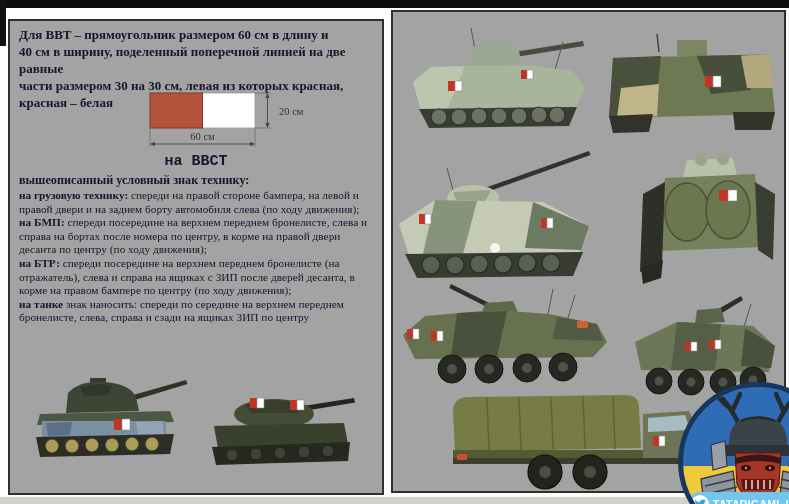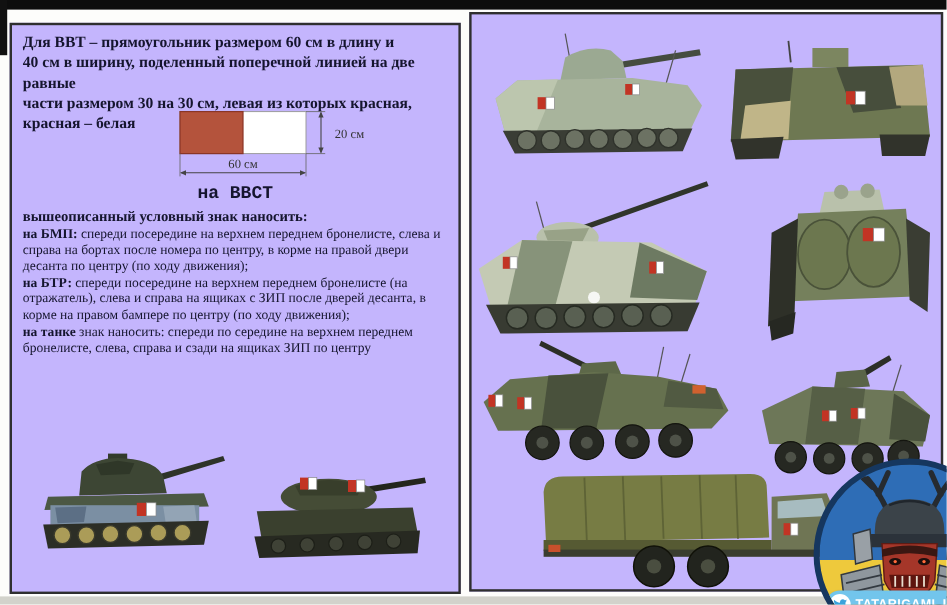--- a/index.html
+++ b/index.html
@@ -3,21 +3,21 @@
 <meta charset="utf-8">
 <style>
   html,body{margin:0;padding:0;background:#ffffff;}
   .page{position:relative;width:789px;height:504px;background:#fdfdfb;overflow:hidden;
         font-family:"Liberation Serif", serif;}
   
   .scan-top{position:absolute;left:2px;top:0;width:787px;height:8px;background:#0d0d0d;}
   .scan-left{position:absolute;left:0;top:0;width:6px;height:46px;background:#111;}
   .scan-bottom{position:absolute;left:0;top:497px;width:789px;height:7px;background:#d2d2cb;}
   
-  .panel{position:absolute;background:#c4b5fd;border:2px solid var(--panel-border,#2f2f2f);}
+  .panel{position:absolute;background:#a3a3a3;border:2px solid var(--panel-border,#2f2f2f);}
   .left-panel{left:8px;top:19px;width:372px;height:472px;}
   .right-panel{left:391px;top:10px;width:391px;height:479px;}
   
   .intro{position:absolute;left:9px;top:5px;width:358px;font-weight:bold;
          font-size:13px;line-height:17px;color:var(--text-ink,#15152e);}
   .diagram-svg{position:absolute;left:128px;top:68px;}
   .diagram-svg text{font-family:"Liberation Serif",serif;font-size:10.5px;fill:#333;}
   .heading{position:absolute;left:0;right:0;top:132px;margin:0;text-align:center;
            font-size:15px;font-weight:bold;color:var(--text-ink,#15152e);font-family:Liberation Mono, monospace;}
   .subheading{position:absolute;left:9px;top:152px;margin:0;font-size:12.2px;
@@ -70,22 +70,23 @@
 
       <line x1="12" y1="39" x2="12" y2="58" stroke="#666" stroke-width="0.7"></line>
       <line x1="117" y1="39" x2="117" y2="58" stroke="#666" stroke-width="0.7"></line>
       <line x1="13" y1="55" x2="116" y2="55" stroke="#444" stroke-width="0.9"></line>
       <path d="M12 55 L17 52.8 L17 57.2 Z" fill="#444"></path>
       <path d="M117 55 L112 52.8 L112 57.2 Z" fill="#444"></path>
       <text x="64.5" y="51" text-anchor="middle">60 см</text>
     </svg>
 
     <h2 class="heading">на ВВСТ</h2>
-    <p class="subheading">вышеописанный условный знак наносить:</p>
+    <p class="subheading">вышеописанный условный знак технику:</p>
     <div class="rules">
+        <p class="rule"><b>на грузовую технику:</b><span> спереди на правой стороне бампера, на левой и правой двери и на заднем борту автомобиля слева (по ходу движения);</span></p>
         <p class="rule"><b>на БМП:</b><span> спереди посередине на верхнем переднем бронелисте, слева и справа на бортах после номера по центру, в корме на правой двери десанта по центру (по ходу движения);</span></p>
         <p class="rule"><b>на БТР:</b><span> спереди посередине на верхнем переднем бронелисте (на отражатель), слева и справа на ящиках с ЗИП после дверей десанта, в корме на правом бампере по центру (по ходу движения);</span></p>
         <p class="rule"><b>на танке</b><span> знак наносить: спереди по середине на верхнем переднем бронелисте, слева, справа и сзади на ящиках ЗИП по центру</span></p>
       </div>
 
     <svg class="photo" style="left:10px;top:348px;" width="172" height="98" viewBox="0 0 172 98">
       <path d="M92 32 L166 11 L167.5 15 L95 37 Z" fill="#2e3328"></path>
       <rect x="70" y="9" width="16" height="9" fill="#333b2c"></rect>
       <path d="M48 24 Q60 11 85 13 Q110 15 116 28 L119 42 L46 44 Z" fill="#3d4634"></path>
       <path d="M60 18 L78 15 L92 17 L88 26 L64 27 Z" fill="#2f3728"></path>

